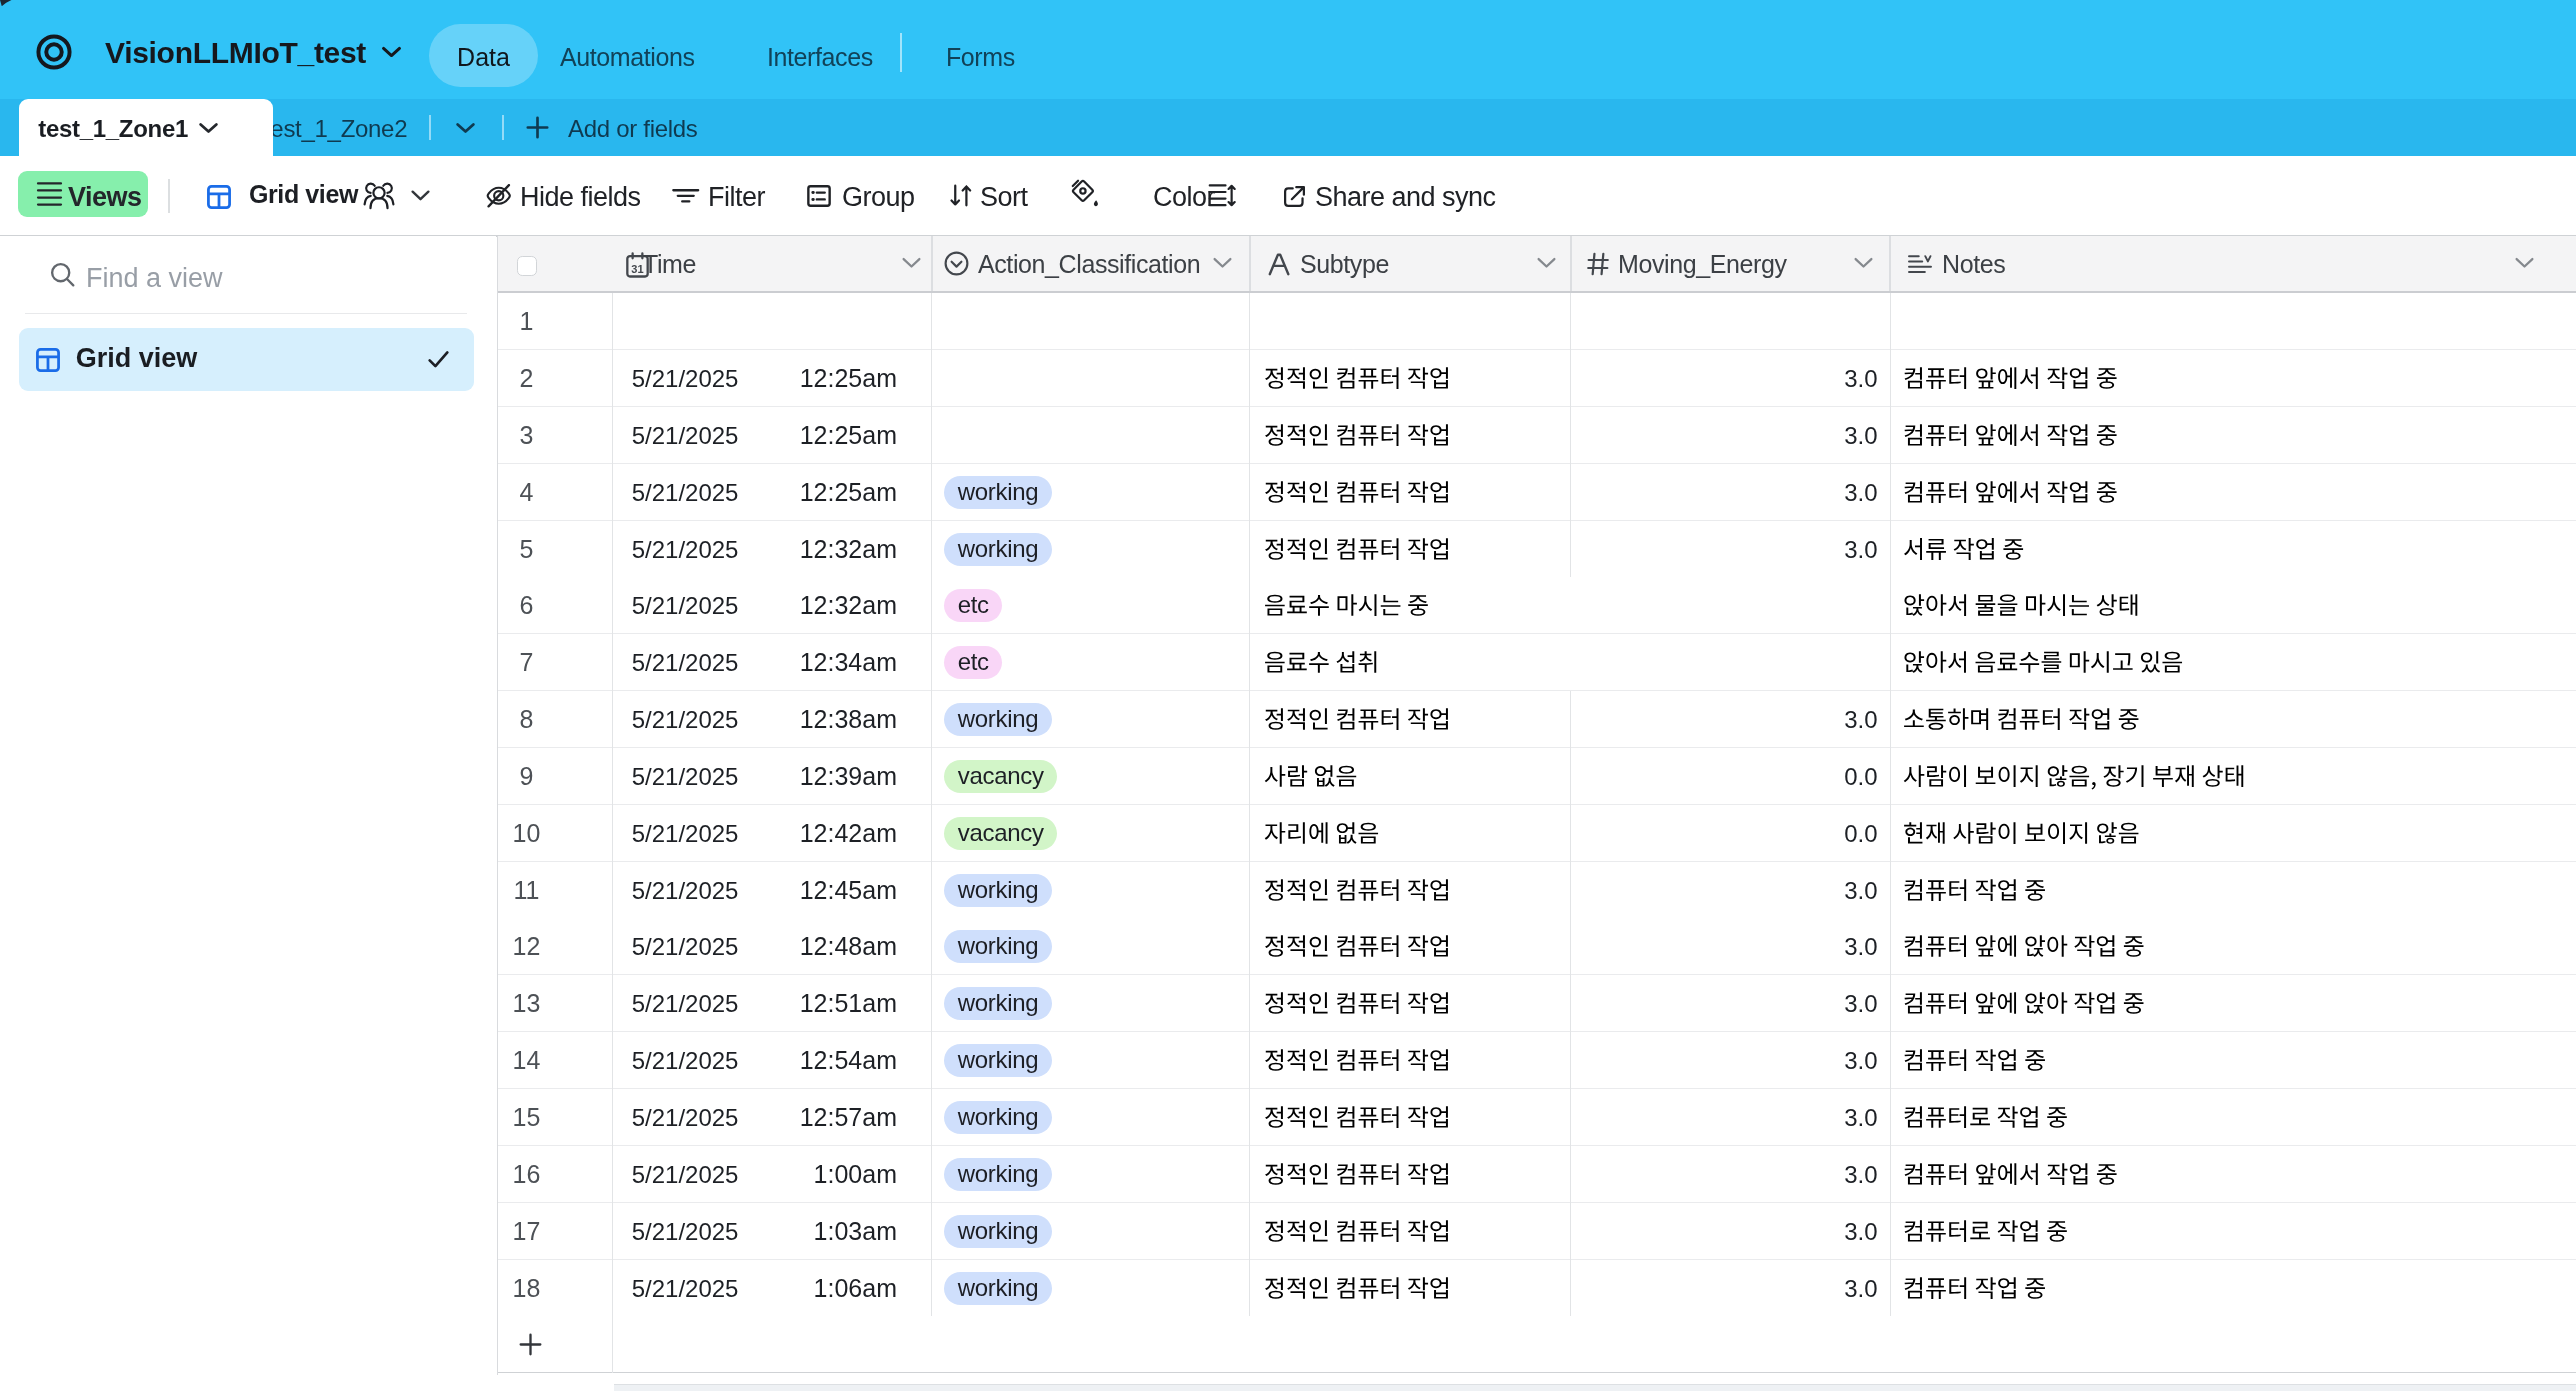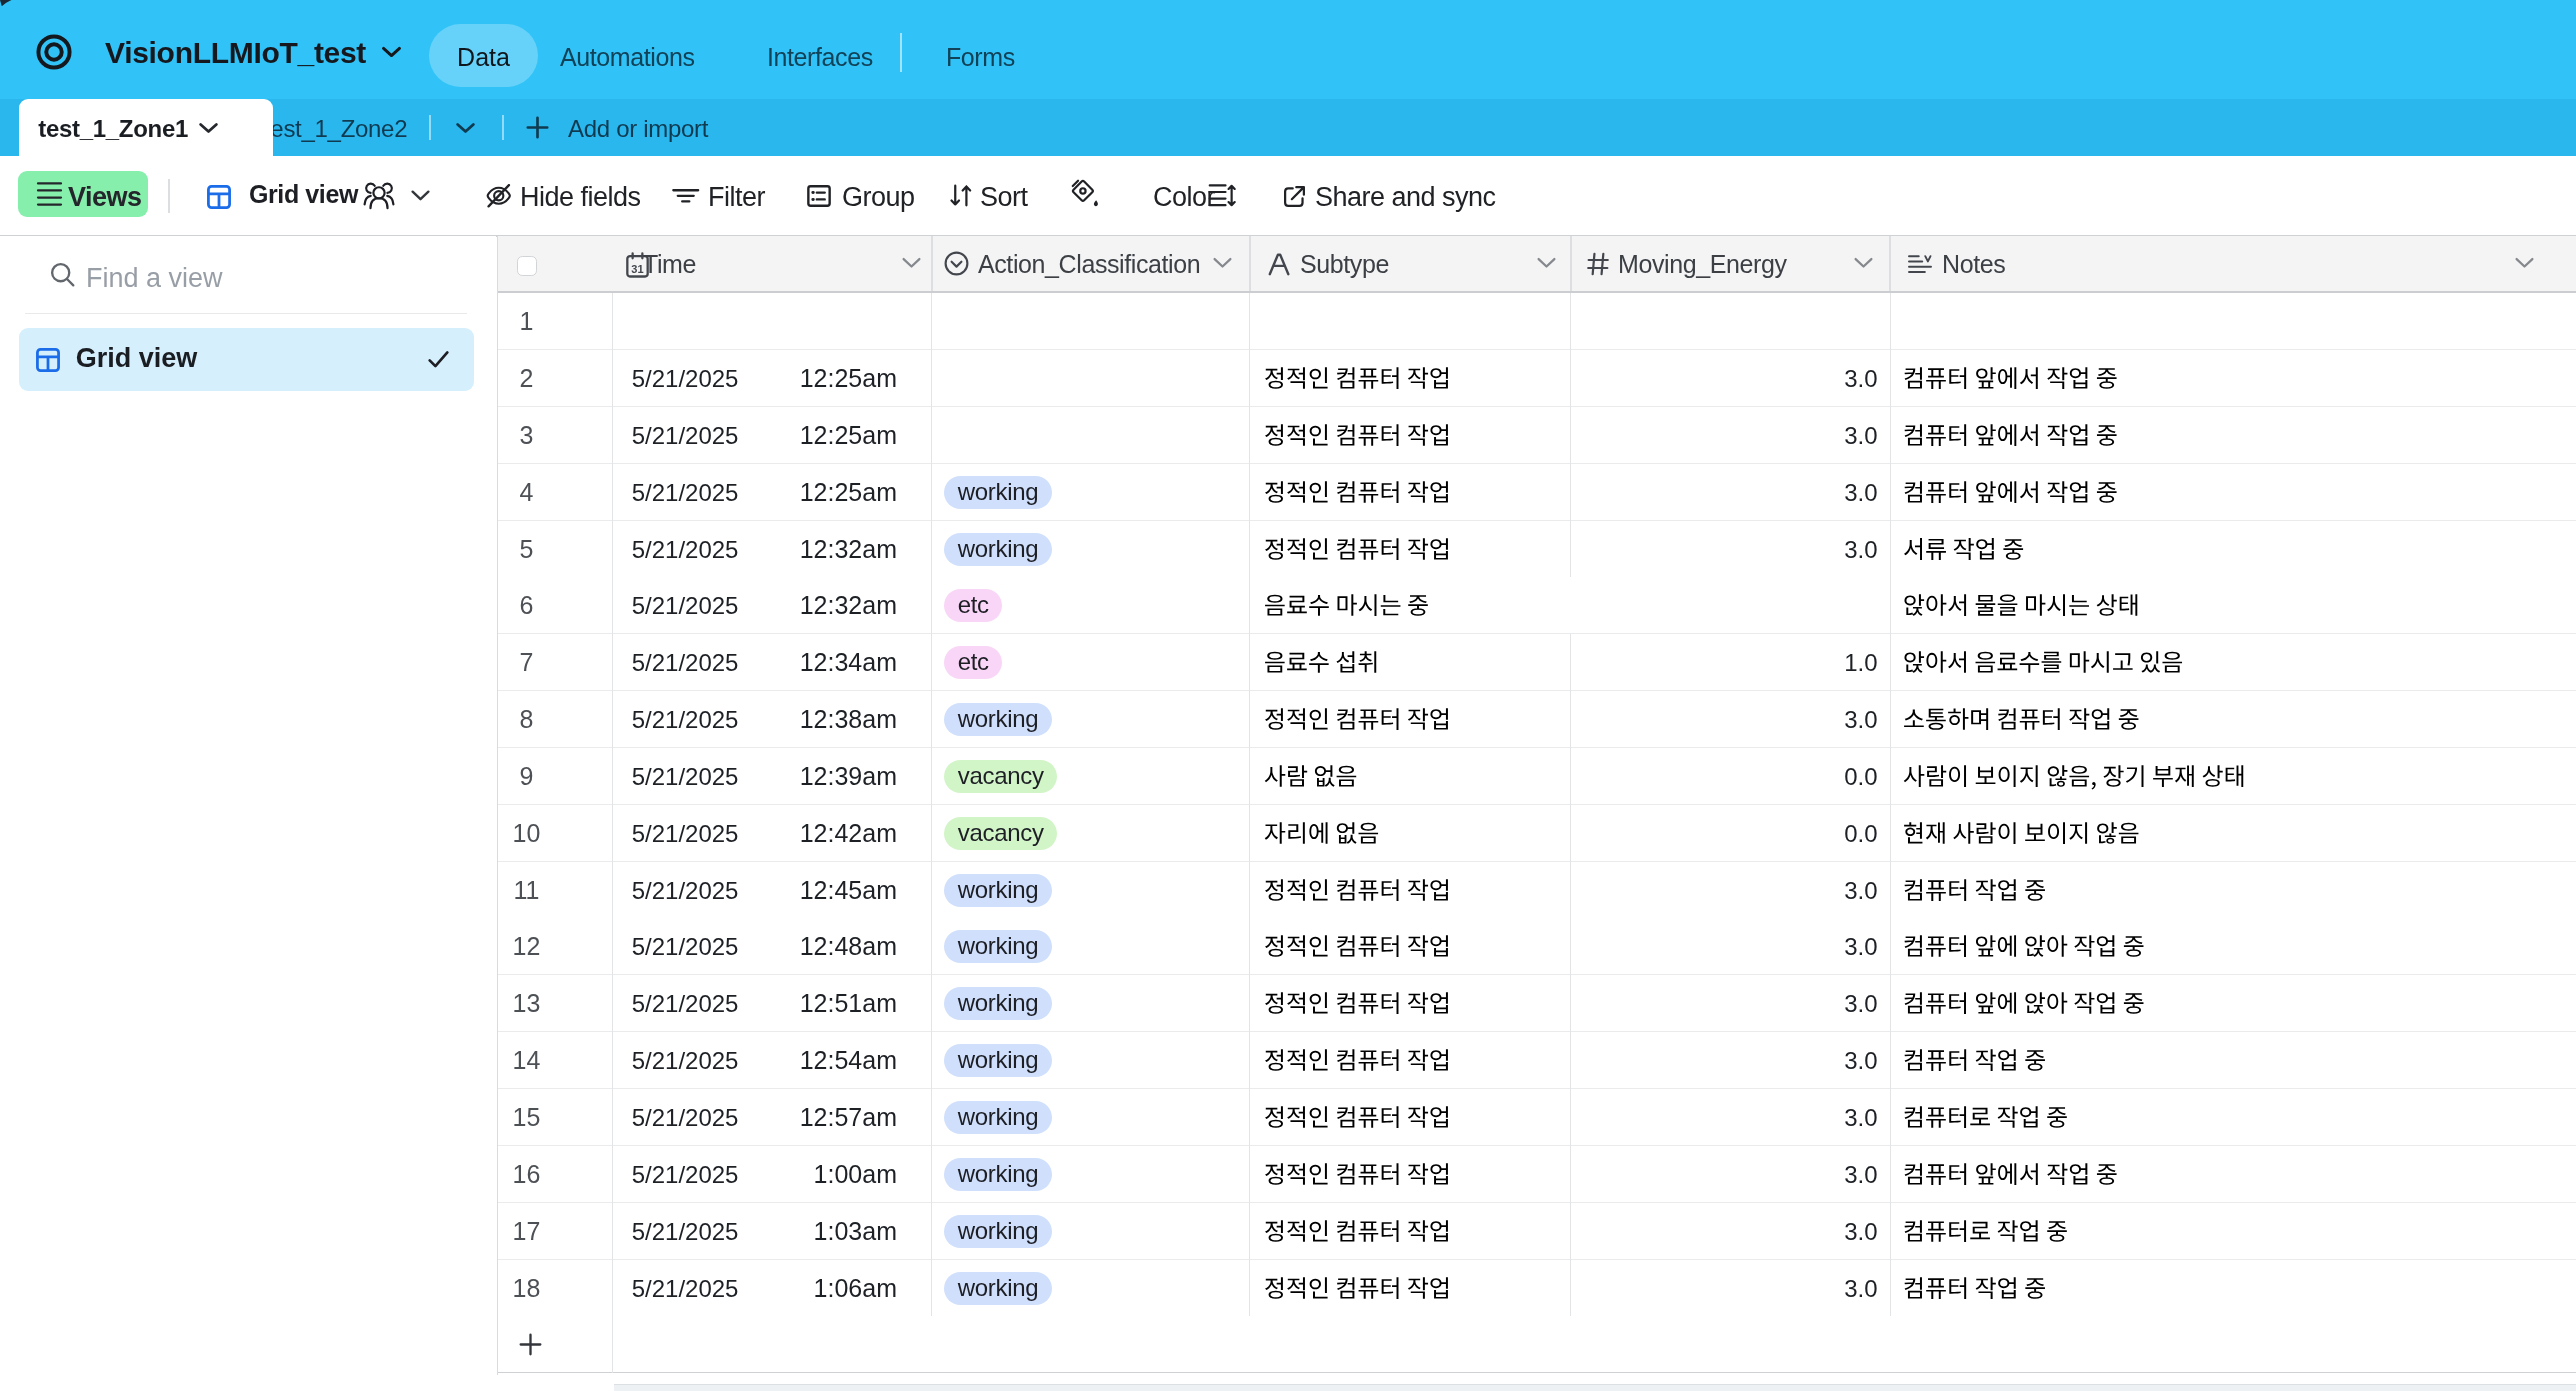--- a/index.html
+++ b/index.html
@@ -129,21 +129,21 @@
 <div id="tabbar"></div>
   <div id="tab2">test_1_Zone2</div>
   <div class="tabdiv" style="left:429px"></div>
   <svg class="ic" style="left:455px;top:121px" width="21" height="14" viewBox="0 0 24 16" fill="none" stroke="#0f3a50" stroke-width="3.2" stroke-linecap="round" stroke-linejoin="round">
     <path d="M3 4 L12 12 L21 4"></path>
   </svg>
   <div class="tabdiv" style="left:502px"></div>
   <svg class="ic" style="left:526px;top:116px" width="23" height="23" viewBox="0 0 26 26" stroke="#0f3a50" stroke-width="3" stroke-linecap="round">
     <path d="M13 2 V24 M2 13 H24"></path>
   </svg>
-  <div id="addimp">Add or import</div>
+  <div id="addimp">Add or fields</div>
 <div id="tab1">
     <span>test_1_Zone1</span>
   <svg class="ic" style="left:179px;top:22px" width="21" height="14" viewBox="0 0 24 16" fill="none" stroke="#25282d" stroke-width="3.2" stroke-linecap="round" stroke-linejoin="round">
       <path d="M3 4 L12 12 L21 4"></path>
     </svg>
 </div>
 <div id="toolbar"></div>
   <div id="viewsbtn">
     <svg class="ic" style="left:18px;top:8px" width="27" height="30" viewBox="0 0 30 34" stroke="#24262b" stroke-width="2.6" stroke-linecap="round">
       <path d="M2 5 H28 M2 13 H28 M2 21 H28 M2 29 H28"></path>
@@ -436,21 +436,20 @@
       <svg width="117" height="34" viewBox="0 0 132 38">
         <g transform="translate(1,28) scale(0.02700,-0.02700)">
           <use href="#k30"></use>
           <use href="#k6" x="920"></use>
           <use href="#k20" x="1840"></use>
           <use href="#k18" x="2984"></use>
           <use href="#k42" x="3904"></use>
         </g>
       </svg>
     </div>
-    <div class="c cnrg">1.0</div>
     <div class="c cnote">
       <svg width="282" height="34" viewBox="0 0 318 38">
         <g transform="translate(1,28) scale(0.02700,-0.02700)">
           <use href="#k23"></use>
           <use href="#k22" x="920"></use>
           <use href="#k17" x="1840"></use>
           <use href="#k30" x="2984"></use>
           <use href="#k6" x="3904"></use>
           <use href="#k20" x="4824"></use>
           <use href="#k8" x="5744"></use>

